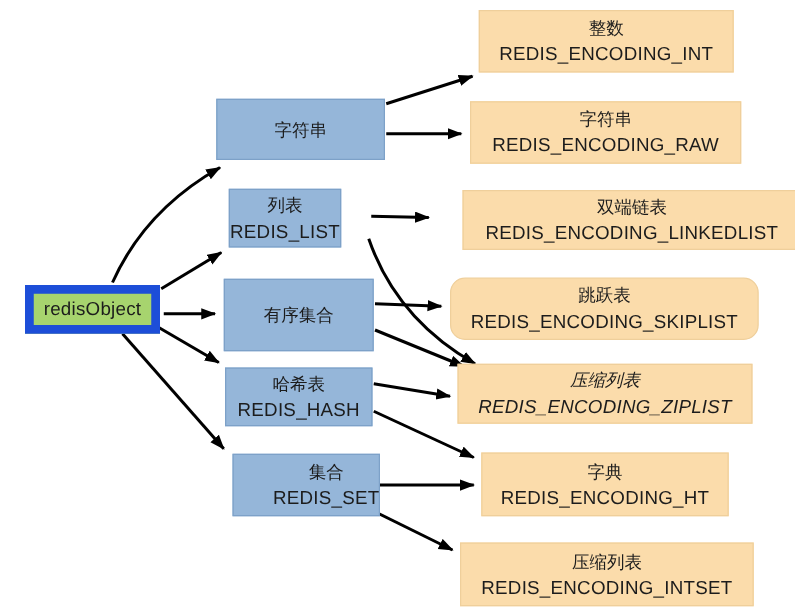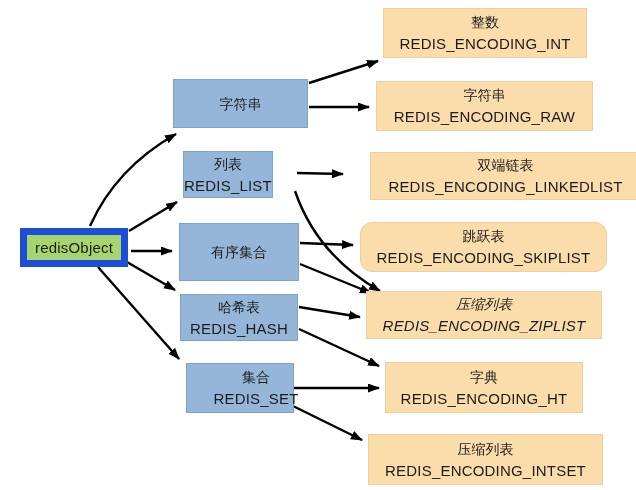--- a/index.html
+++ b/index.html
@@ -16,21 +16,21 @@
   .node .en{font-size:15px;letter-spacing:0.2px;white-space:nowrap;}
   .root{background:#a7d46e;border:7px solid #1d4ed8;font-size:15px;}
   .type{background:#95b6d9;border:1px solid #7da1c8;}
   .enc{background:#fbdcab;border:1px solid #efcf9b;}
 
   #box-root      {left:20px;  top:228px; width:108px; height:39px;}
   #box-string    {left:173px; top:79px;  width:135px; height:49px;}
   #box-list      {left:183px; top:151px; width:90px; height:47px;}
   #box-zset      {left:179px; top:223px; width:120px; height:58px;}
   #box-hash      {left:180px; top:294px; width:118px; height:47px;}
-  #box-set       {left:186px; top:363px; width:108px; height:50px;padding-left:32px;}
+  #box-set       {left:186px; top:363px; width:118px; height:50px;padding-left:32px;}
   #box-int       {left:383px; top:8px;   width:204px; height:50px;}
   #box-raw       {left:376px; top:81px;  width:217px; height:50px;}
   #box-linkedlist{left:370px; top:152px; width:271px; height:48px;}
   #box-skiplist  {left:360px; top:222px; width:247px; height:50px;border-radius:12px;}
   #box-ziplist   {left:366px; top:291px; width:236px; height:48px;font-style:italic;}
   #box-ht        {left:385px; top:362px; width:198px; height:51px;text-align:center;}
   #box-intset    {left:368px; top:434px; width:235px; height:51px;}
 
   .edge{stroke:#000000;stroke-width:2.4;fill:none;}
 </style>

